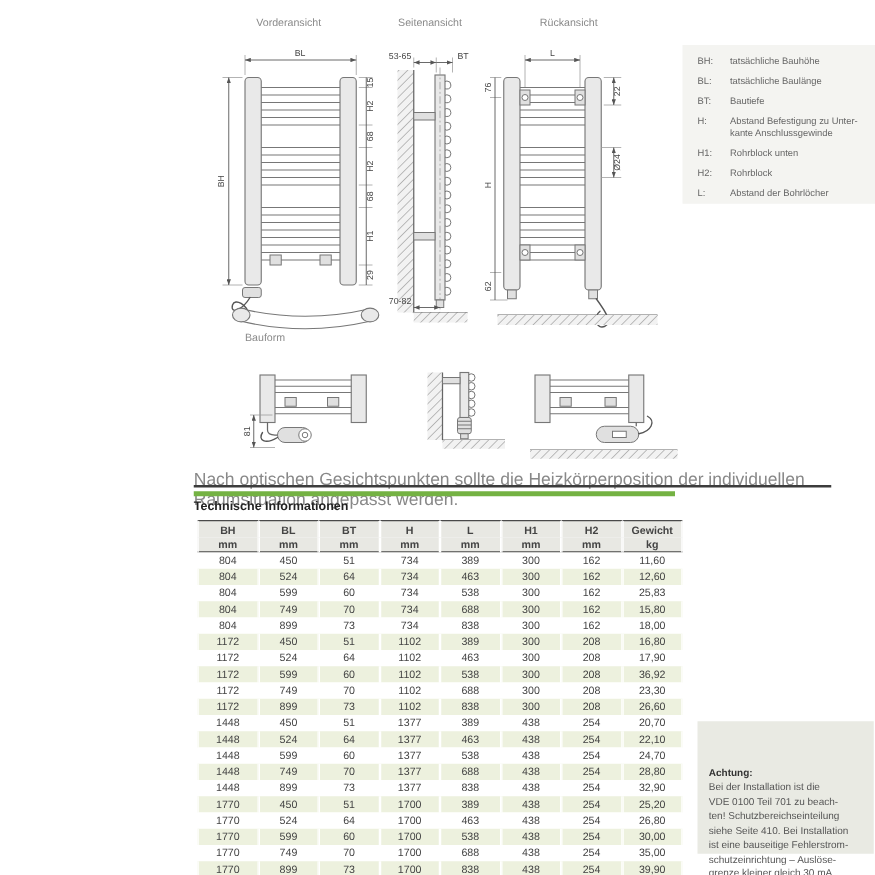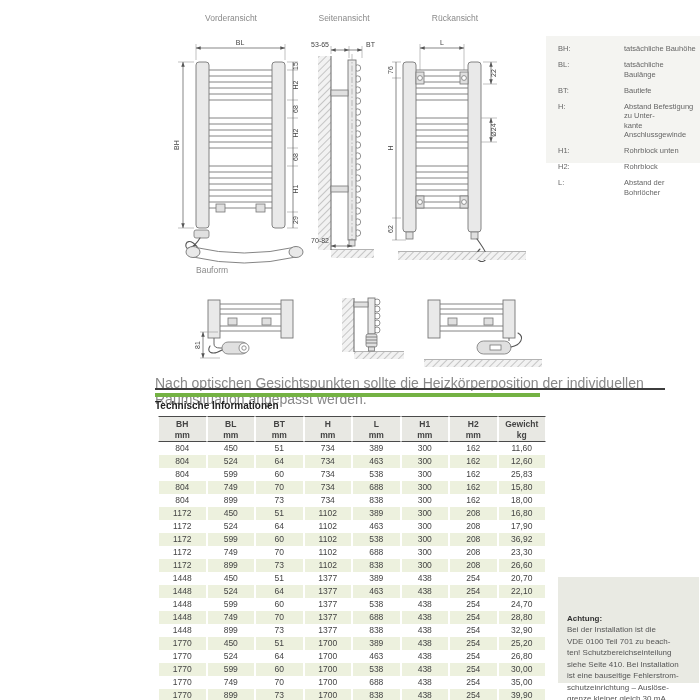--- a/index.html
+++ b/index.html
@@ -17,21 +17,21 @@
   .ext{stroke:#999;stroke-width:.6;fill:none;}
   .dim{stroke:#555;stroke-width:.7;fill:none;}
   .edge{stroke:#666;stroke-width:1;fill:none;}
   .cline{stroke:#999;stroke-width:.6;stroke-dasharray:6 2 1.5 2;fill:none;}
   .cable{stroke:#555;stroke-width:1.1;fill:none;stroke-linecap:round;}
   .t-title{font-size:8.5px;fill:#8a8a8a;}
   .t-dim{font-size:7px;fill:#444;}
 
   .legend{position:absolute;left:546px;top:36px;width:154px;height:127px;
           background:#f4f4f1;padding:8px 4px 4px 12px;font-size:7.5px;color:#666;}
-  .legend-item{display:flex;margin-bottom:6.5px;line-height:9.5px;gap:40px;}
+  .legend-item{display:flex;margin-bottom:6.5px;line-height:9.5px;}
   .legend-key{width:26px;flex:none;}
   .legend-desc{white-space:pre-line;}
 
   .band{position:absolute;left:155px;top:281px;width:510px;height:18px;
         background:#f2f3e6;border-top:1px solid #bcbcab;border-bottom:1px solid #bcbcab;
         font-size:8.5px;font-weight:bold;color:#333;line-height:16px;padding-left:7px;}
   .note{position:absolute;left:155px;top:375px;width:510px;font-size:14px;color:#888;}
   .darkline{position:absolute;left:155px;top:388px;width:510px;height:2px;background:#3c3c3c;}
   .greenbar{position:absolute;left:155px;top:393px;width:385px;height:4px;}
   .tech-title{position:absolute;left:155px;top:400px;font-size:10px;font-weight:bold;color:#222;}

